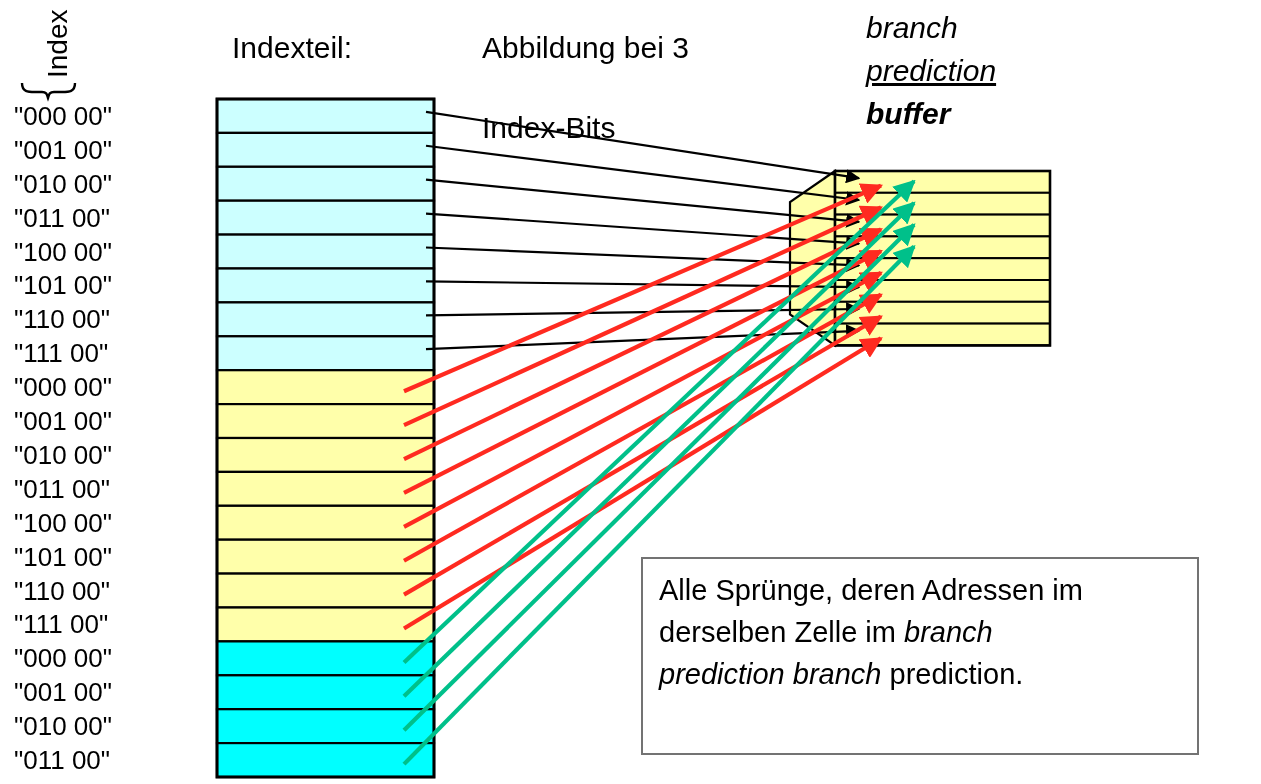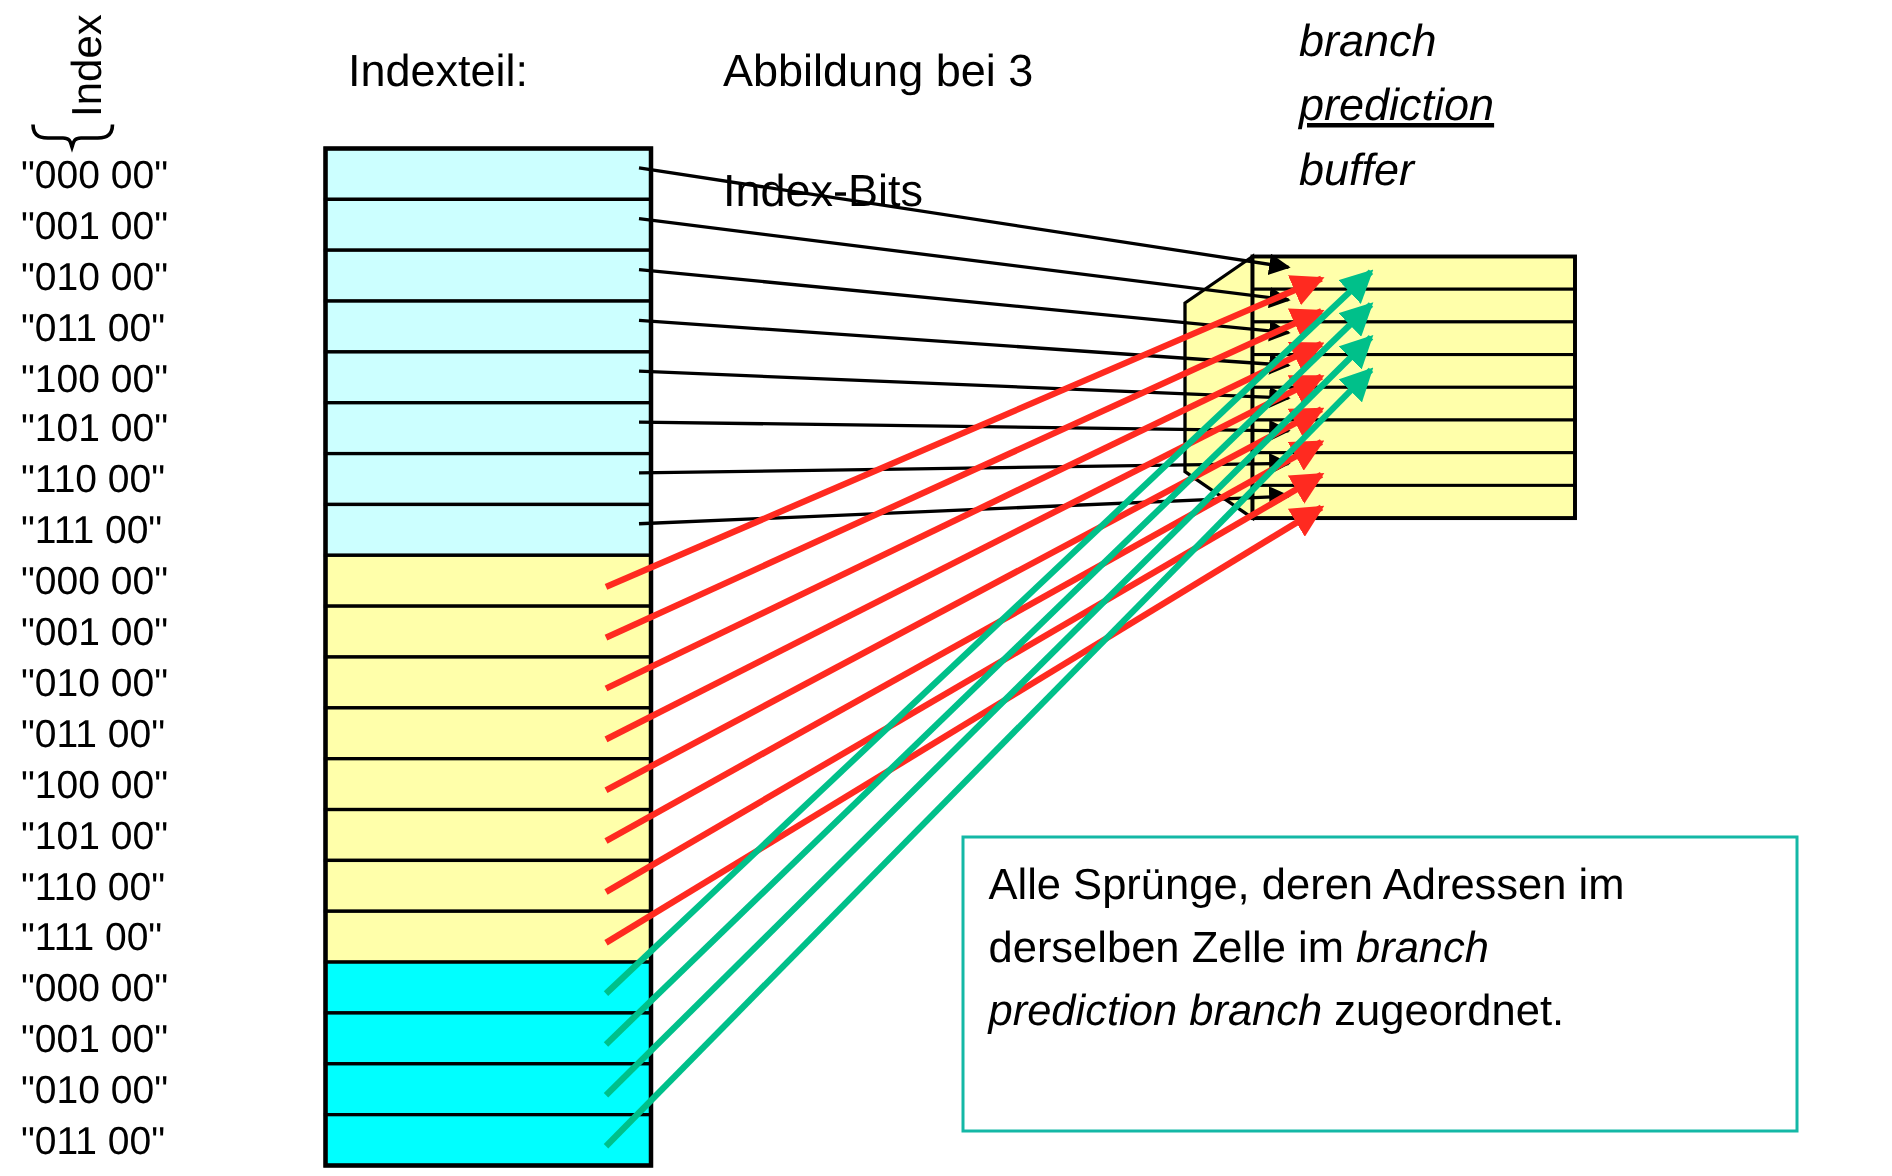--- a/index.html
+++ b/index.html
@@ -5,37 +5,37 @@
   html,body{margin:0;padding:0;background:#ffffff;}
   body{width:1261px;height:784px;position:relative;overflow:hidden;
        font-family:"Liberation Sans","DejaVu Sans",sans-serif;color:#000;}
   #stage{position:absolute;left:0;top:0;width:1261px;height:784px;}
   svg.layer{position:absolute;left:0;top:0;width:1261px;height:784px;overflow:visible;}
   .addr-label{position:absolute;font-size:26px;line-height:26px;white-space:nowrap;color:#000;}
   .hdr{position:absolute;font-size:30px;line-height:36px;white-space:pre;color:#000;}
   .hdr.ital{font-style:italic;}
   .index-word{position:absolute;font-size:28px;line-height:28px;
        transform:rotate(-90deg);transform-origin:left top;white-space:nowrap;}
-  .note{position:absolute;box-sizing:border-box;border:2px solid #14b8a6;background:#fff;
+  .note{position:absolute;box-sizing:border-box;border:2px solid #737373;background:#fff;
         font-size:29px;line-height:42px;padding:10px 14px 12px 16px;color:#000;}
   .note i{font-style:italic;}
 </style>
 </head>
 <body>
 
 <div id="stage">
 
   <div class="index-word" style="left:44px;top:78px;">Index</div>
 
   <div class="hdr" style="left:232px;top:30px;">Indexteil:</div>
   <div class="hdr" style="left:482px;top:30px;">Abbildung bei 3</div>
   <div class="hdr" style="left:482px;top:74px;margin-top:36px;">Index-Bits</div>
   <div class="hdr ital" style="left:866px;top:10px;">branch</div>
   <div class="hdr ital" style="left:866px;top:53px;text-decoration:underline;">prediction</div>
-  <div class="hdr ital" style="left:866px;top:96px;">buffer</div>
+  <div class="hdr ital" style="left:866px;top:96px;font-weight:bold;">buffer</div>
 
   <svg class="layer" id="vec" viewBox="0 0 1261 784" preserveAspectRatio="none">
     <defs>
       <marker id="mk-black" viewBox="0 0 10 10" refX="9" refY="5" markerWidth="6.5" markerHeight="6.5" orient="auto-start-reverse">
         <path d="M0,0 L10,5 L0,10 z" fill="#000000"></path>
       </marker>
       <marker id="mk-red" viewBox="0 0 10 10" refX="9" refY="5" markerWidth="5.2" markerHeight="5.2" orient="auto-start-reverse">
         <path d="M0,0 L10,5 L0,10 z" fill="#ff2a20"></path>
       </marker>
       <marker id="mk-green" viewBox="0 0 10 10" refX="9" refY="5" markerWidth="5.2" markerHeight="5.2" orient="auto-start-reverse">
@@ -104,21 +104,21 @@
         <line x1="404.00" y1="662.42" x2="914.00" y2="181.19" stroke="#00c08a" stroke-width="4.2" marker-end="url(#mk-green)"></line>
         <line x1="404.00" y1="696.32" x2="914.00" y2="202.99" stroke="#00c08a" stroke-width="4.2" marker-end="url(#mk-green)"></line>
         <line x1="404.00" y1="730.22" x2="914.00" y2="224.79" stroke="#00c08a" stroke-width="4.2" marker-end="url(#mk-green)"></line>
         <line x1="404.00" y1="764.12" x2="914.00" y2="246.59" stroke="#00c08a" stroke-width="4.2" marker-end="url(#mk-green)"></line>
       </g>
   </svg>
 
   <div class="note" style="left:641px;top:557px;width:558px;height:198px;">
     <div>Alle Sprünge, deren Adressen im</div>
     <div><span>derselben Zelle im </span><i>branch</i></div>
-    <div><i>prediction branch</i><span> zugeordnet.</span></div>
+    <div><i>prediction branch</i><span> prediction.</span></div>
   </div>
 
 <div class="addr-label" style="left: 14px; top: 102.95px;">"000 00"</div>
     <div class="addr-label" style="left: 14px; top: 136.85px;">"001 00"</div>
     <div class="addr-label" style="left: 14px; top: 170.75px;">"010 00"</div>
     <div class="addr-label" style="left: 14px; top: 204.65px;">"011 00"</div>
     <div class="addr-label" style="left: 14px; top: 238.55px;">"100 00"</div>
     <div class="addr-label" style="left: 14px; top: 272.45px;">"101 00"</div>
     <div class="addr-label" style="left: 14px; top: 306.35px;">"110 00"</div>
     <div class="addr-label" style="left: 14px; top: 340.25px;">"111 00"</div>

